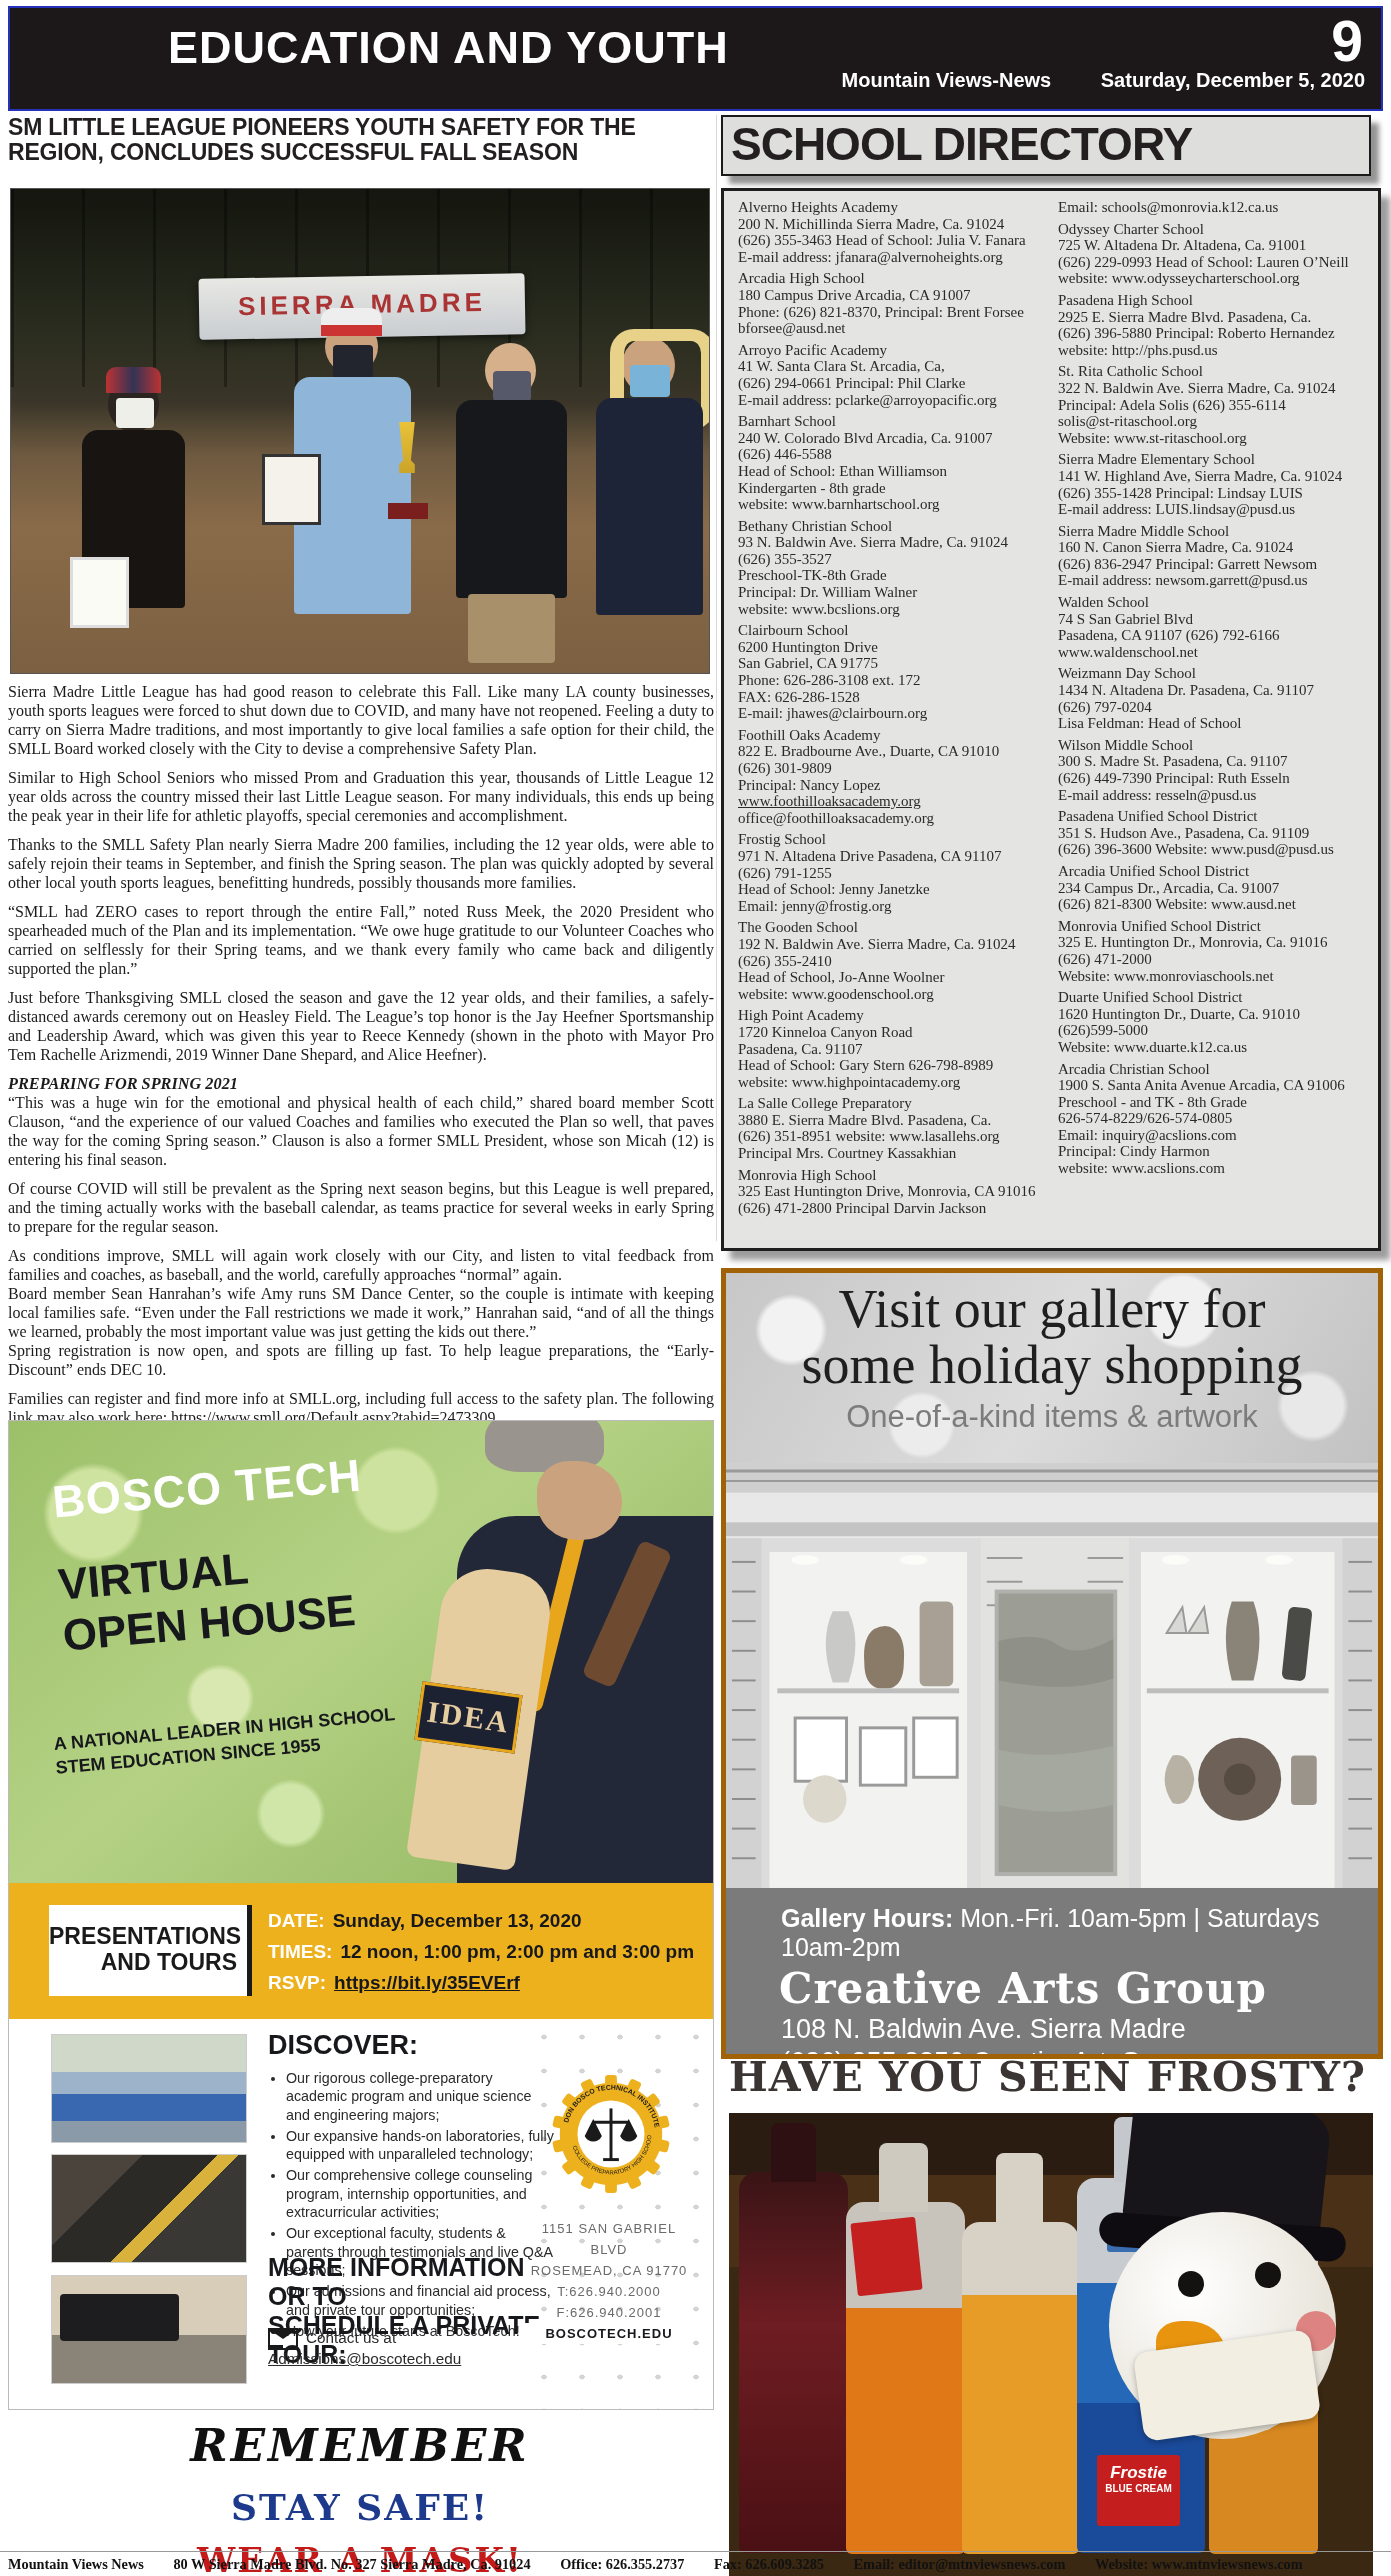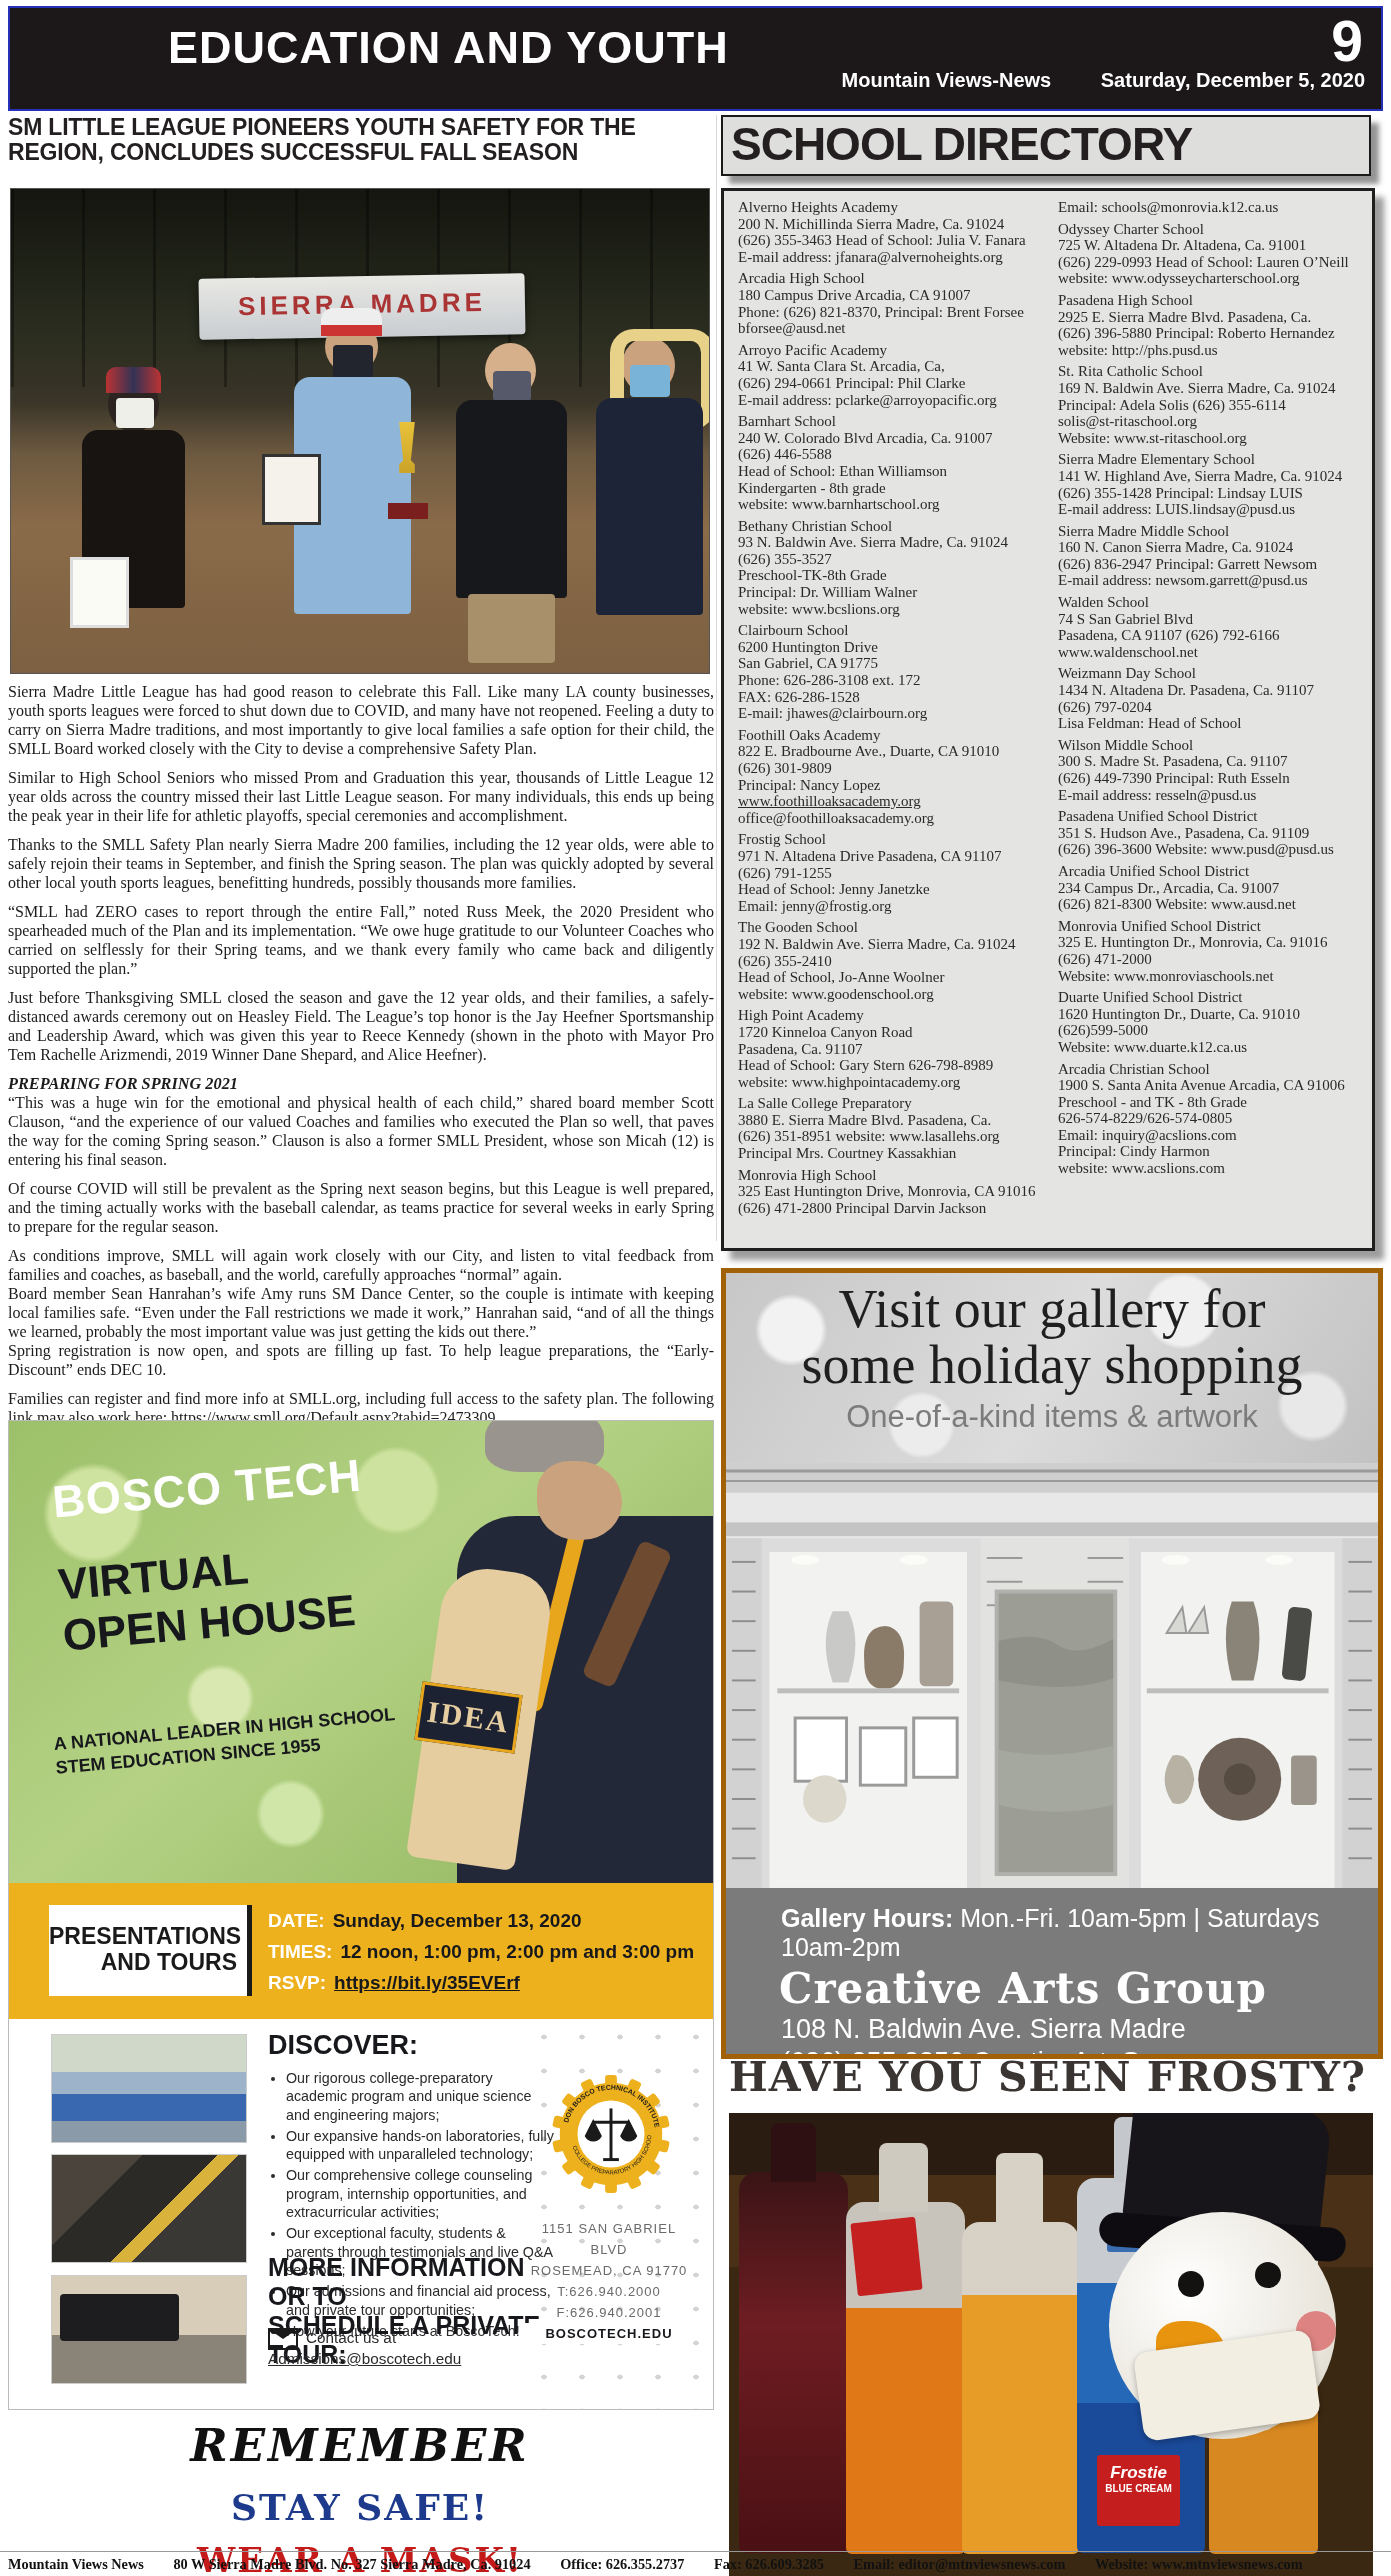--- a/index.html
+++ b/index.html
@@ -26,21 +26,21 @@
   .trophy-base{position:absolute;width:40px;height:16px;background:#7a1e1e;}
   .cert{position:absolute;width:53px;height:65px;background:#f4f2ea;border:3px solid #333;}
   .article-body{position:absolute;left:8px;top:682px;width:706px;font-size:16px;line-height:19px;color:#1c1c1c;text-align:justify;}
   .article-body p{margin:0 0 10px 0;}
   .article-body p.tight{margin:0;}
   .article-body p.subhead{font-weight:bold;font-style:italic;margin:0;font-size:16.3px;}
 
   
   .dir-title-box{position:absolute;left:721px;top:115px;width:646px;height:57px;background:#dededc;border:2px solid #1a1a1a;box-shadow:8px 8px 5px rgba(60,60,60,.55);}
   .dir-title{font-family:"Liberation Sans",sans-serif;font-weight:bold;font-size:46px;letter-spacing:-1px;color:#231f20;line-height:55px;padding-left:8px;}
-  .dir-box{position:absolute;left:721px;top:188px;width:648px;height:1057px;background:#e4e4e2;border:3px solid #1e1e1e;box-shadow:9px 9px 6px rgba(60,60,60,.5);}
+  .dir-box{position:absolute;left:721px;top:188px;width:648px;height:1057px;background:#e4e4e2;border:3px solid #1e1e1e;box-shadow:9px 9px 6px rgba(60,60,60,.5);padding-left:6px;}
   .dir-col{position:absolute;top:8px;font-size:15px;line-height:16.6px;color:#2a2a2a;}
   .dir-col-left{left:14px;width:314px;}
   .dir-col-right{left:334px;width:302px;}
   .school{margin-bottom:5px;}
   .school-line{white-space:nowrap;}
   .school-line.u{text-decoration:underline;}
 
   
   .bosco{position:absolute;left:8px;top:1420px;width:704px;height:988px;border:1px solid #bbb;background:#fff;}
   .bosco-photo{position:absolute;left:0;top:0;width:704px;height:462px;overflow:hidden;
@@ -291,21 +291,21 @@
           <div class="school-line">website: www.odysseycharterschool.org</div>
         </div>
         <div class="school">
           <div class="school-line">Pasadena High School</div>
           <div class="school-line">2925 E. Sierra Madre Blvd.  Pasadena, Ca.</div>
           <div class="school-line">(626) 396-5880 Principal: Roberto Hernandez</div>
           <div class="school-line">website: http://phs.pusd.us</div>
         </div>
         <div class="school">
           <div class="school-line">St. Rita Catholic School</div>
-          <div class="school-line">169 N. Baldwin Ave. Sierra Madre, Ca. 91024</div>
+          <div class="school-line">322 N. Baldwin Ave. Sierra Madre, Ca. 91024</div>
           <div class="school-line">Principal: Adela Solis (626) 355-6114</div>
           <div class="school-line">solis@st-ritaschool.org</div>
           <div class="school-line">Website: www.st-ritaschool.org</div>
         </div>
         <div class="school">
           <div class="school-line">Sierra Madre Elementary School</div>
           <div class="school-line">141 W. Highland Ave,  Sierra Madre, Ca. 91024</div>
           <div class="school-line">(626) 355-1428 Principal: Lindsay LUIS</div>
           <div class="school-line">E-mail address: LUIS.lindsay@pusd.us</div>
         </div>

